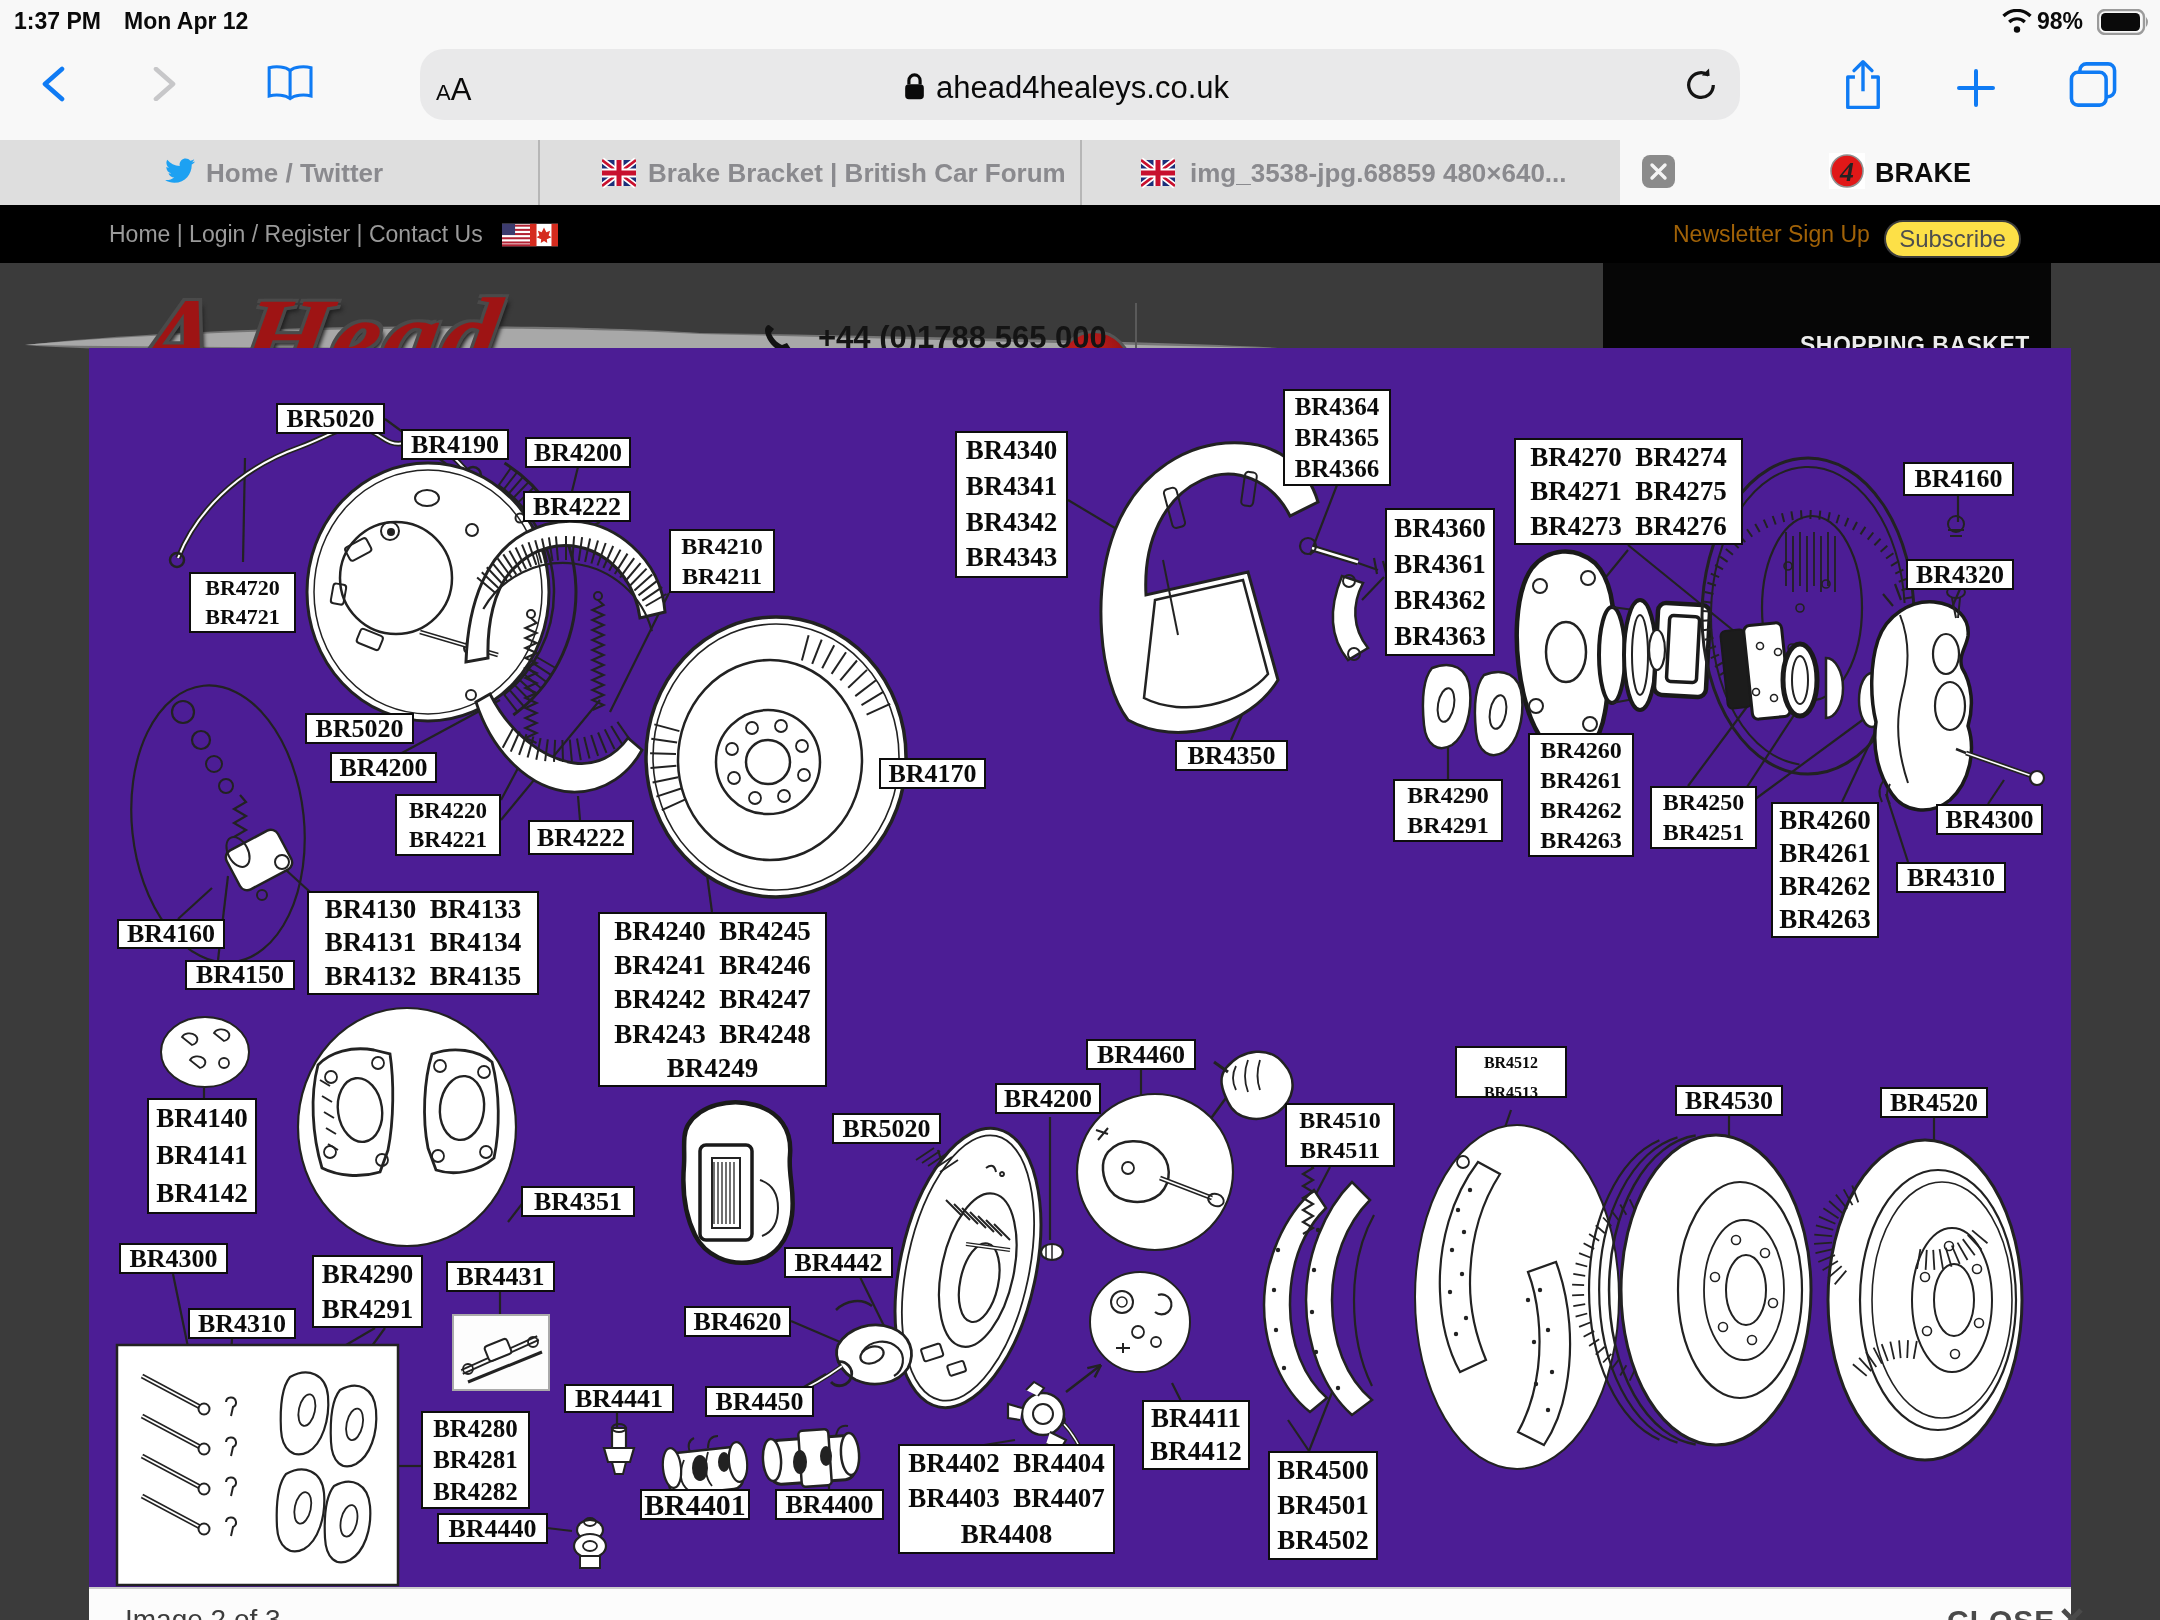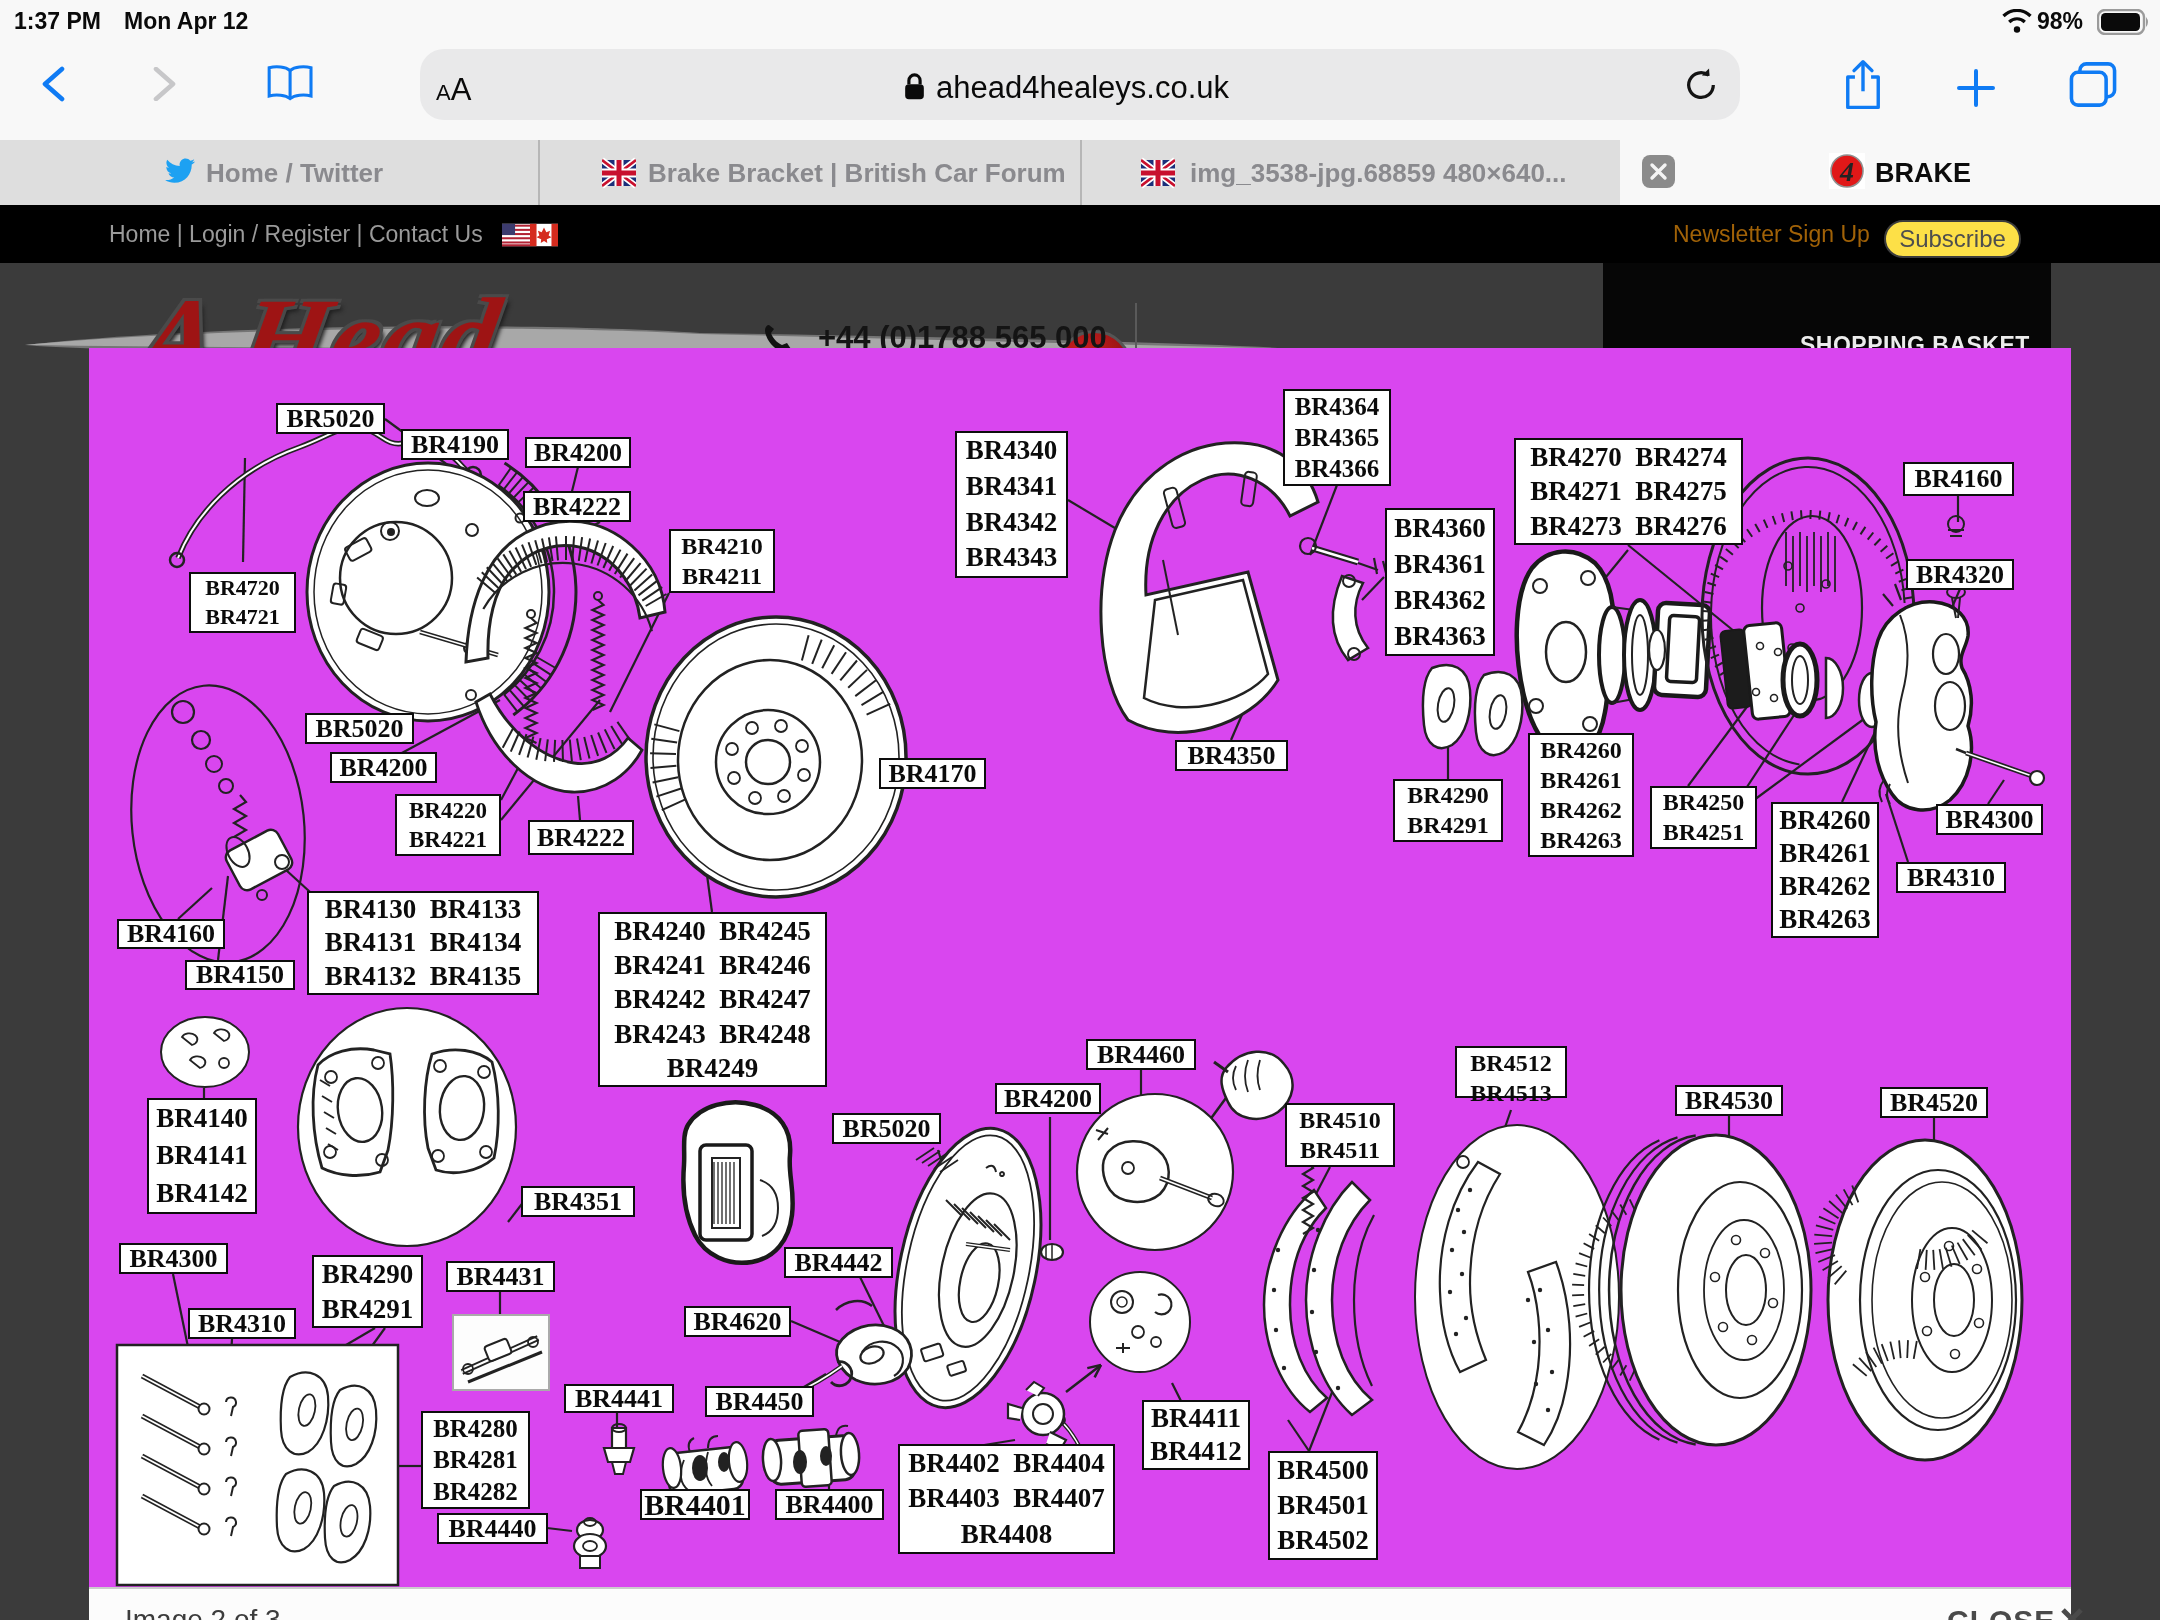--- a/index.html
+++ b/index.html
@@ -4,21 +4,21 @@
 *{margin:0;padding:0;box-sizing:border-box}
 html,body{width:2160px;height:1620px;overflow:hidden;background:#3b3b3b;font-family:"Liberation Sans",sans-serif}
 #statusbar{position:absolute;left:0;top:0;width:2160px;height:40px;background:#f8f8f8}
 #toolbar{position:absolute;left:0;top:40px;width:2160px;height:100px;background:#f8f8f8}
 #tabbar{position:absolute;left:0;top:140px;width:2160px;height:65px;background:#f8f8f8}
 .tab{position:absolute;top:0;height:65px;background:#dedede;display:flex;align-items:center;justify-content:center;color:#8a8a8e;font-weight:bold;font-size:26px}
 .tabsep{position:absolute;top:0;width:2px;height:65px;background:#b6b6b6}
 #navbar{position:absolute;left:0;top:205px;width:2160px;height:58px;background:#000}
 #pagehead{position:absolute;left:0;top:263px;width:2160px;height:1357px;background:#3b3b3b}
 #basket{position:absolute;left:1603px;top:263px;width:448px;height:200px;background:#060606}
-#modal{position:absolute;left:89px;top:348px;width:1982px;height:1272px;background:#d946ef}
+#modal{position:absolute;left:89px;top:348px;width:1982px;height:1272px;background:#4c1d95}
 .lb{position:absolute;border:2px solid #0d0d0d;background:#fff;font-family:"Liberation Serif",serif;font-weight:bold;text-align:center;color:#0b0b0b;white-space:nowrap;letter-spacing:0px}
 #mfoot{position:absolute;left:0px;top:1239px;width:1982px;height:33px;background:#fcfcfc;border-top:2px solid #ccc}
 </style></head>
 <body>
 <div id="statusbar">
     <div style="position:absolute;left:14px;top:8px;font-size:23px;font-weight:bold;color:#0a0a0a">1:37 PM</div>
     <div style="position:absolute;left:124px;top:8px;font-size:23px;font-weight:bold;color:#0a0a0a">Mon Apr 12</div>
     <svg style="position:absolute;left:2001px;top:9px" width="32" height="25" viewBox="0 0 32 25">
       <circle cx="16" cy="20.5" r="3.2" fill="#0a0a0a"></circle>
       <path d="M8.2 13 a11 11 0 0 1 15.6 0" stroke="#0a0a0a" stroke-width="3.2" fill="none"></path>
@@ -738,21 +738,21 @@
     <div class="lb" style="left:1682px;top:454px;width:108px;height:136px;line-height:33.0px;font-size:27px">BR4260<br>BR4261<br>BR4262<br>BR4263</div>
     <div class="lb" style="left:1847px;top:456px;width:107px;height:31px;line-height:27.0px;font-size:26px">BR4300</div>
     <div class="lb" style="left:1807px;top:514px;width:110px;height:31px;line-height:27.0px;font-size:26px">BR4310</div>
     <div class="lb" style="left:28px;top:571px;width:108px;height:30px;line-height:26.0px;font-size:26px">BR4160</div>
     <div class="lb" style="left:218px;top:543px;width:232px;height:104px;line-height:33.3px;font-size:27px">BR4130 BR4133<br>BR4131 BR4134<br>BR4132 BR4135</div>
     <div class="lb" style="left:96px;top:612px;width:110px;height:30px;line-height:26.0px;font-size:26px">BR4150</div>
     <div class="lb" style="left:509px;top:564px;width:229px;height:175px;line-height:34.2px;font-size:27px">BR4240 BR4245<br>BR4241 BR4246<br>BR4242 BR4247<br>BR4243 BR4248<br>BR4249</div>
     <div class="lb" style="left:58px;top:750px;width:110px;height:116px;line-height:37.3px;font-size:27px">BR4140<br>BR4141<br>BR4142</div>
     <div class="lb" style="left:432px;top:838px;width:114px;height:31px;line-height:27.0px;font-size:26px">BR4351</div>
     <div class="lb" style="left:997px;top:691px;width:110px;height:31px;line-height:27.0px;font-size:26px">BR4460</div>
-    <div class="lb" style="left:1366px;top:698px;width:112px;height:52px;line-height:30.0px;font-size:24px">BR4512<br>BR4513</div>
+    <div class="lb" style="left:1366px;top:698px;width:112px;height:52px;line-height:30.0px;font-size:16px">BR4512<br>BR4513</div>
     <div class="lb" style="left:1586px;top:737px;width:108px;height:31px;line-height:27.0px;font-size:26px">BR4530</div>
     <div class="lb" style="left:1791px;top:739px;width:108px;height:31px;line-height:27.0px;font-size:26px">BR4520</div>
     <div class="lb" style="left:906px;top:735px;width:106px;height:31px;line-height:27.0px;font-size:26px">BR4200</div>
     <div class="lb" style="left:1196px;top:755px;width:110px;height:64px;line-height:30.0px;font-size:24px">BR4510<br>BR4511</div>
     <div class="lb" style="left:743px;top:765px;width:109px;height:31px;line-height:27.0px;font-size:26px">BR5020</div>
     <div class="lb" style="left:30px;top:895px;width:109px;height:31px;line-height:27.0px;font-size:26px">BR4300</div>
     <div class="lb" style="left:99px;top:960px;width:108px;height:31px;line-height:27.0px;font-size:26px">BR4310</div>
     <div class="lb" style="left:223px;top:907px;width:111px;height:73px;line-height:34.5px;font-size:27px">BR4290<br>BR4291</div>
     <div class="lb" style="left:357px;top:913px;width:109px;height:31px;line-height:27.0px;font-size:26px">BR4431</div>
     <div class="lb" style="left:695px;top:899px;width:109px;height:31px;line-height:27.0px;font-size:26px">BR4442</div>

